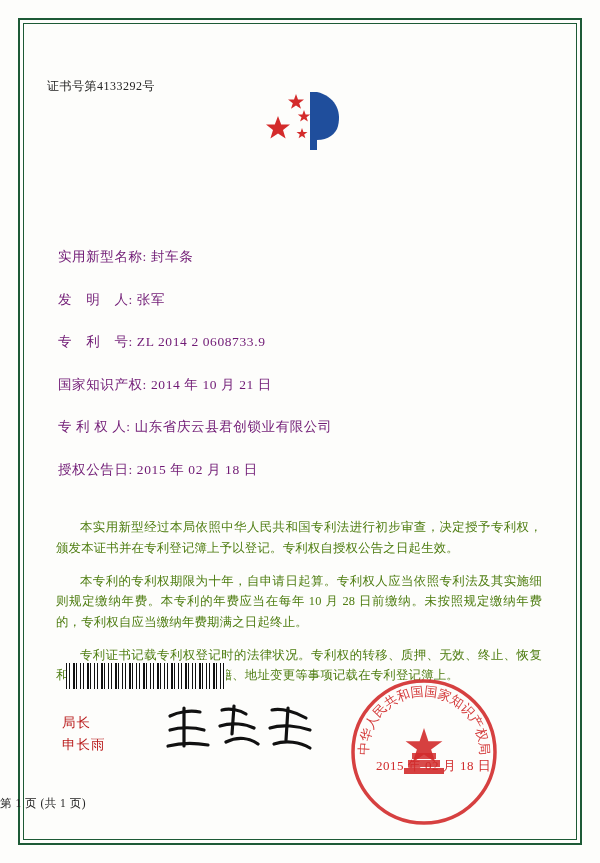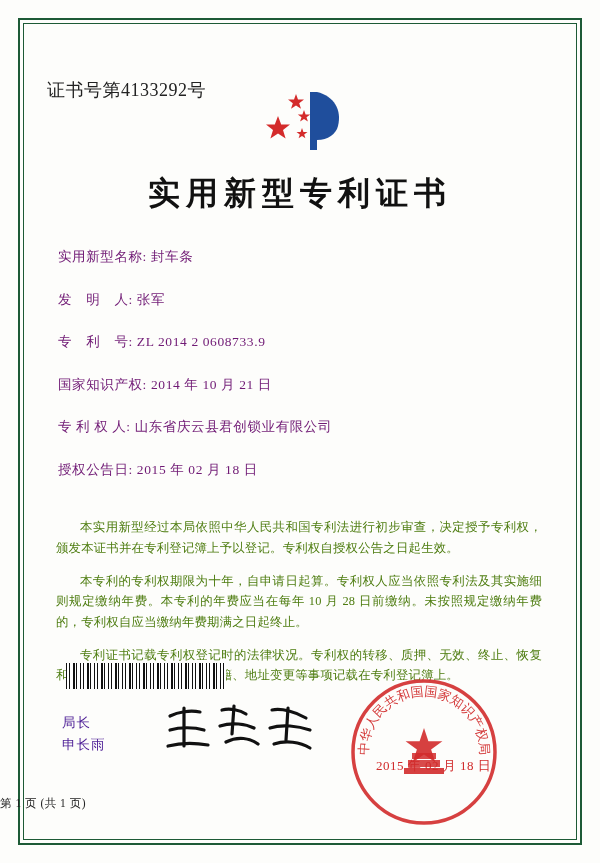--- a/index.html
+++ b/index.html
@@ -35,21 +35,21 @@
     right: 23px;
     bottom: 23px;
     border: 1px solid #1d5a36;
   }
 
   
   .cert-number {
     position: absolute;
     left: 47px;
     top: 78px;
-    font-size: 18px;
+    font-size: 12px;
     letter-spacing: 0.5px;
     color: #222;
   }
 
   
   .logo {
     position: absolute;
     left: 252px;
     top: 80px;
     width: 96px;
@@ -131,21 +131,21 @@
   }
 
   
   .sig-label {
     position: absolute;
     left: 62px;
     top: 712px;
     font-size: 13.5px;
     line-height: 22px;
     letter-spacing: 1px;
-    color: #4c1d95;
+    color: #b91c1c;
   }
   .sig-hand {
     position: absolute;
     left: 160px;
     top: 700px;
     width: 160px;
     height: 56px;
   }
   .sig-hand svg { display: block; }
 
@@ -198,21 +198,20 @@
         <polygon points="50,48 51.4,51.9 55.5,51.9 52.2,54.4 53.4,58.3 50,55.9 46.6,58.3 47.8,54.4 44.5,51.9 48.6,51.9"></polygon>
       </g>
       <g fill="#1f4e9c">
         <rect x="58" y="12" width="7" height="58"></rect>
         <path d="M65 12 C82 16, 90 30, 86 46 C84 54, 76 60, 65 60 Z"></path>
       </g>
     </svg>
   </div>
 
 
-  <div class="main-title">实用新型专利证书</div>
 
   <div class="fields">
     <div class="field">
       <span class="label">实用新型名称:</span>
       <span class="value">封车条</span>
     </div>
     <div class="field">
       <span class="label">发　明　人:</span>
       <span class="value">张军</span>
     </div>

